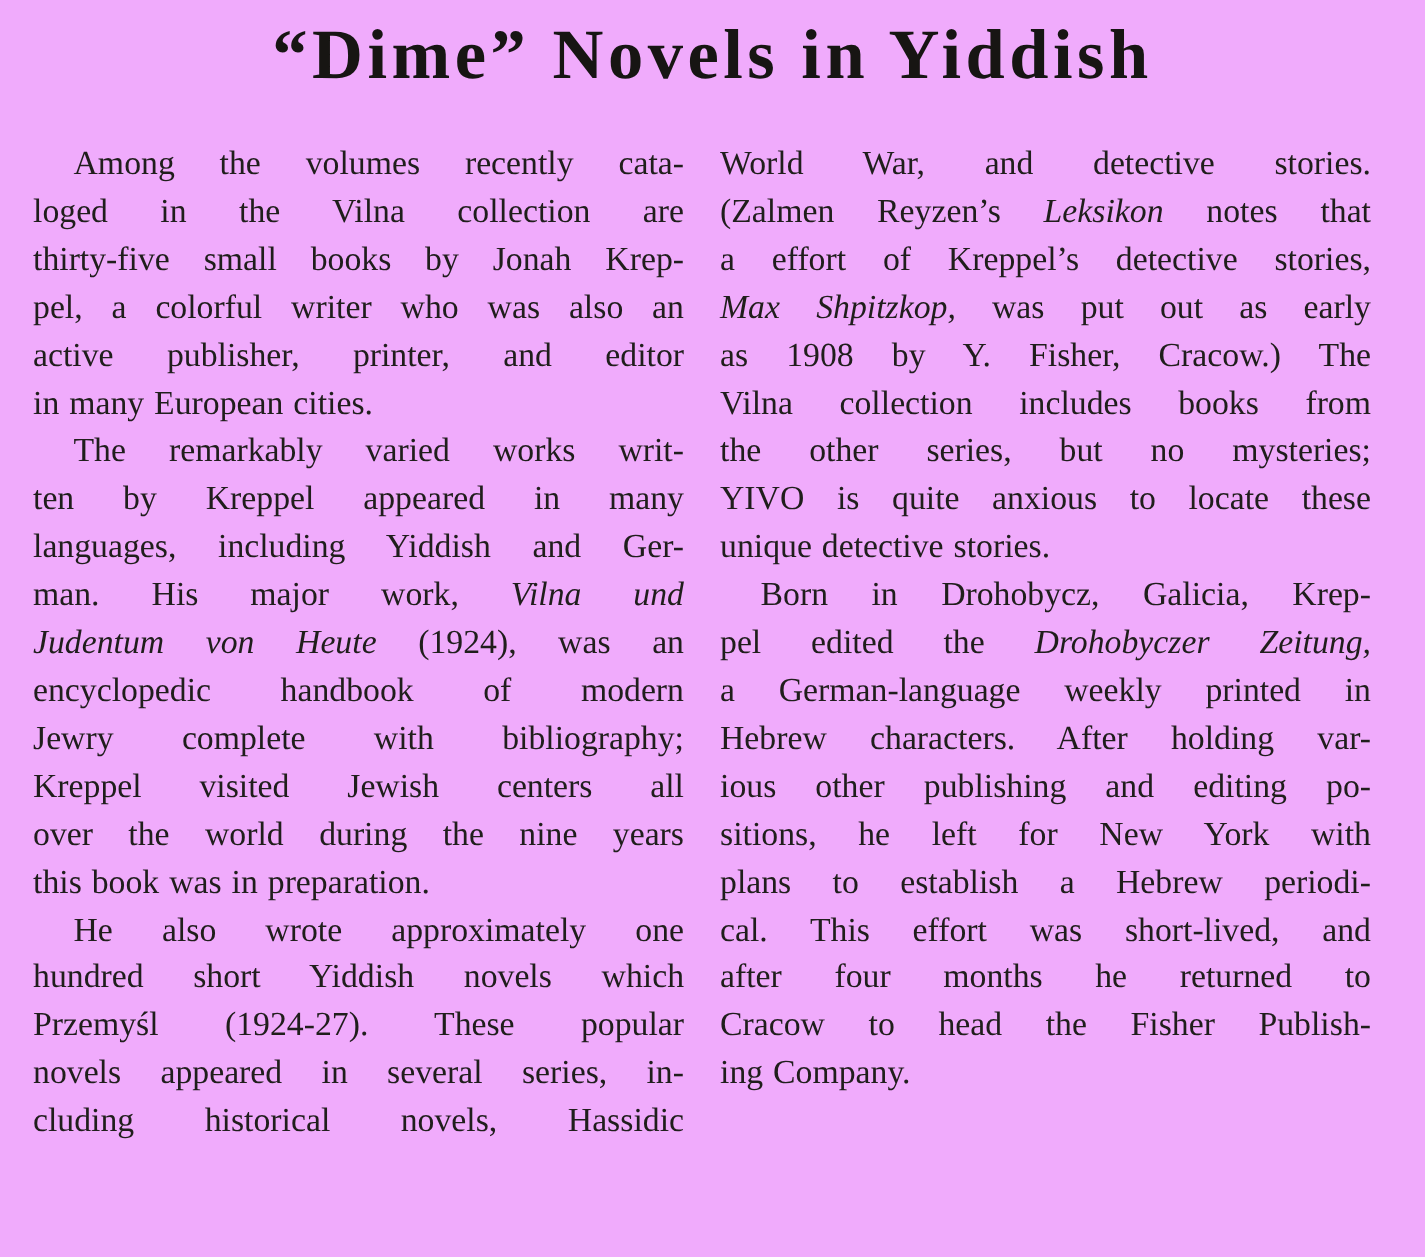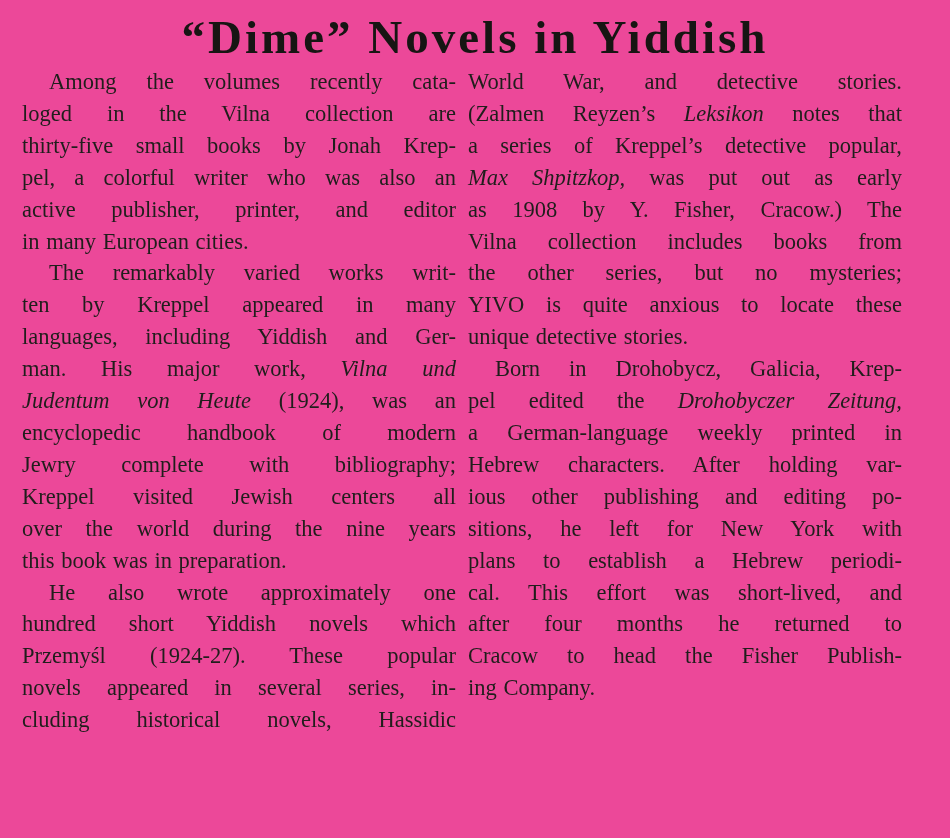--- a/index.html
+++ b/index.html
@@ -1,39 +1,40 @@
 <!DOCTYPE html>
 <html><head>
 <meta charset="utf-8">
 <style>
   * { box-sizing: border-box; }
   html, body { margin: 0; padding: 0; }
   .page {
     position: relative;
     width: 950px;
     height: 838px;
-    background: #ec4899;
+    background: #f0abfc;
     color: #201e1c;
     font-family: "Liberation Serif", serif;
     overflow: hidden;
   }
   .title {
     margin: 0;
     padding-top: 8px;
     text-align: center;
     font-size: 47px;
     font-weight: bold;
     letter-spacing: 3px;
     line-height: 58px;
     color: #171513;
   }
   .columns {
     display: flex;
-    gap: 12px;
+    gap: 24px;
     padding: 0 20px 0 22px;
+    margin-top: 27px;
   }
   .column {
     width: 434px;
     font-size: 22.5px;
     line-height: 31.9px;
   }
   .para { margin: 0; }
   .line {
     text-align: justify;
     text-align-last: justify;
@@ -78,21 +79,21 @@
           <div class="line"><span>hundred short Yiddish novels which</span></div>
           <div class="line"><span>Przemyśl (1924-27). These popular</span></div>
           <div class="line"><span>novels appeared in several series, in-</span></div>
           <div class="line"><span>cluding historical novels, Hassidic</span></div>
         </div>
       </div>
     <div class="column">
         <div class="para">
           <div class="line"><span>World War, and detective stories.</span></div>
           <div class="line"><span>(Zalmen Reyzen’s </span><span class="it">Leksikon</span><span> notes that</span></div>
-          <div class="line"><span>a series of Kreppel’s detective popular,</span></div>
+          <div class="line"><span>a effort of Kreppel’s detective stories,</span></div>
           <div class="line"><span class="it">Max Shpitzkop,</span><span> was put out as early</span></div>
           <div class="line"><span>as 1908 by Y. Fisher, Cracow.) The</span></div>
           <div class="line"><span>Vilna collection includes books from</span></div>
           <div class="line"><span>the other series, but no mysteries;</span></div>
           <div class="line"><span>YIVO is quite anxious to locate these</span></div>
           <div class="line endline"><span>unique detective stories.</span></div>
         </div>
         <div class="para">
           <div class="line indent"><span>Born in Drohobycz, Galicia, Krep-</span></div>
           <div class="line"><span>pel edited the </span><span class="it">Drohobyczer Zeitung,</span></div>

